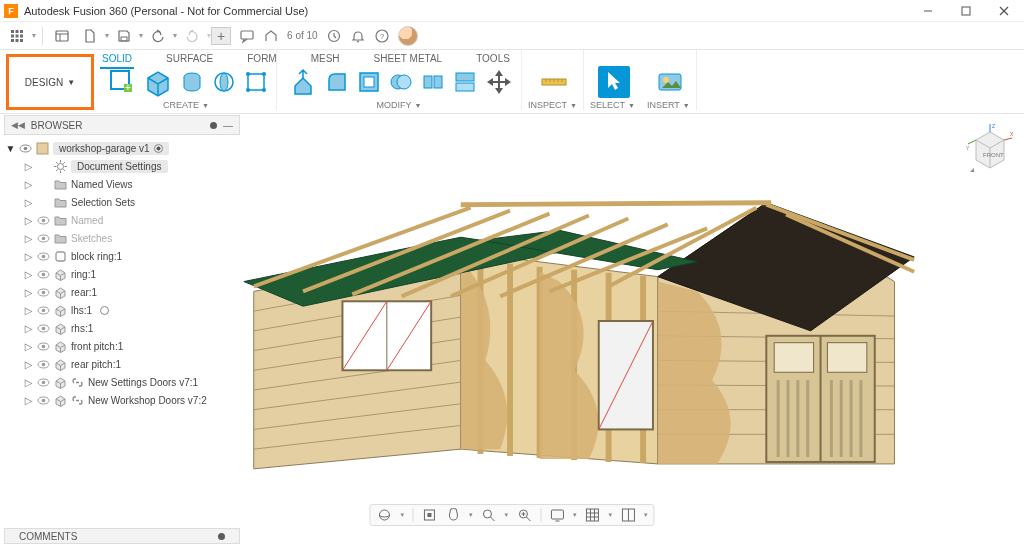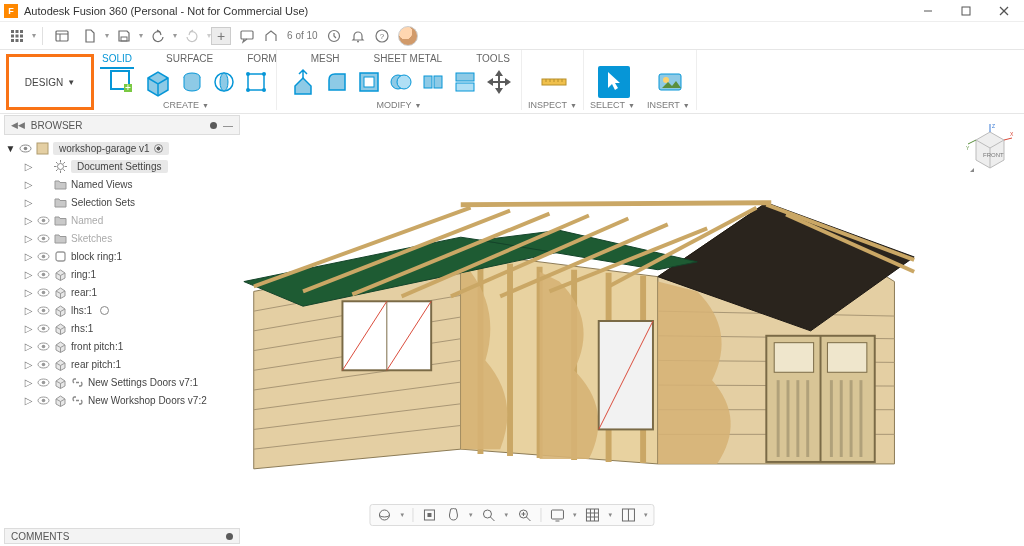--- a/index.html
+++ b/index.html
@@ -58,21 +58,21 @@
   
   .viewport { position:absolute; left:0; top:114px; right:0; bottom:18px; background:#fff; overflow:hidden; }
   .viewcube { position:absolute; right:10px; top:8px; width:48px; height:54px; }
 
   
   .navbar { position:absolute; left:50%; bottom:20px; transform:translateX(-50%); height:22px; background:#fafafa; border:1px solid #dcdcdc; border-radius:3px; display:flex; align-items:center; padding:0 6px; gap:8px; }
   .navbar .nb { width:16px; height:16px; color:#6a6a6a; display:flex; align-items:center; justify-content:center; }
   .navbar .sep { width:1px; height:14px; background:#dcdcdc; }
 
   
-  .comments { position:absolute; left:4px; bottom:2px; width:236px; height:16px; background:#f3f3f3; border:1px solid #dcdcdc; display:flex; align-items:center; padding:0 6px; font-size:10px; color:#555; }
+  .comments { position:absolute; left:4px; bottom:2px; width:236px; height:16px; background:#f3f3f3; border:1px solid #dcdcdc; display:flex; align-items:center; padding:0 14px; font-size:10px; color:#555; }
   .comments .spacer { flex:1; }
   .comments .dot { width:7px; height:7px; border-radius:50%; background:#5a5a5a; }
 
   .avatar { width:20px; height:20px; border-radius:50%; background: radial-gradient(circle at 35% 30%, #ffd6b0 0 40%, #d19a6a 41% 100%); border:1px solid #ccc; }
 </style>
 </head>
 <body>
 
 <div class="titlebar">
   <div class="app-icon">F</div>

